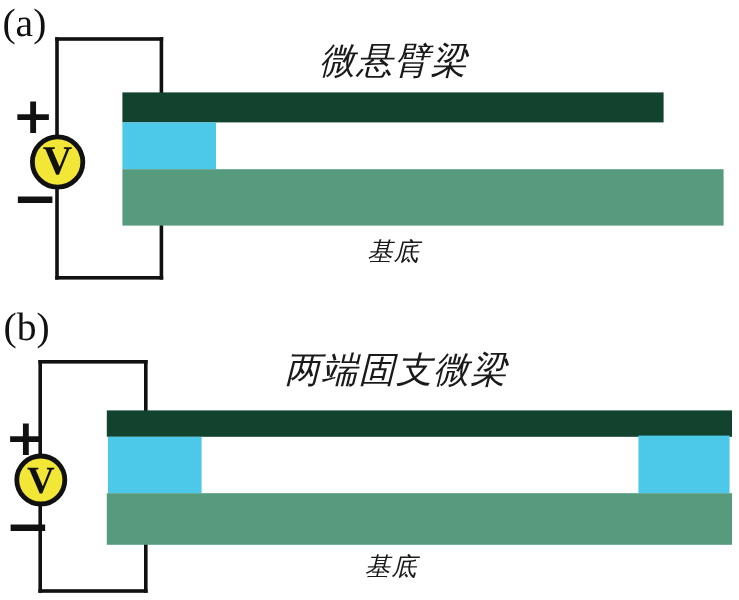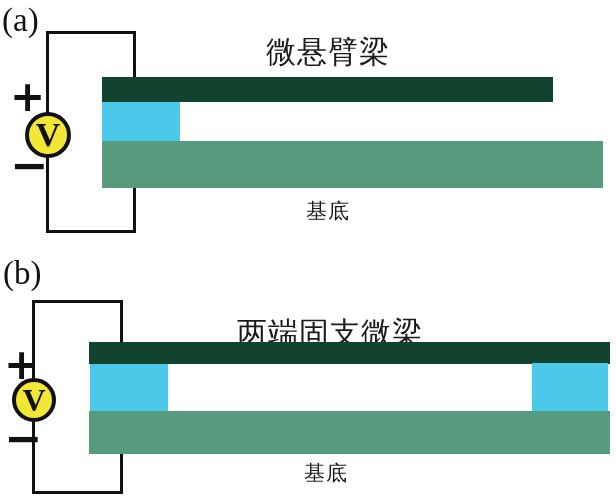--- a/index.html
+++ b/index.html
@@ -24,21 +24,21 @@
   .sign.minus{font-size:46px;}
   .vsource{
     position:absolute;border:4px solid #111;border-radius:50%;
     display:flex;align-items:center;justify-content:center;
     font-family:"Liberation Serif","DejaVu Serif",serif;
     font-weight:600;color:#111;box-sizing:border-box;
   }
   .layer{position:absolute;}
   .cap{
     position:absolute;color:#1a1a1a;text-align:center;
-    font-size:30px;line-height:1.1;letter-spacing:1px;
+    font-size:30px;line-height:1.1;letter-spacing:1px;font-style:italic;
   }
   .cap.base{font-size:21px;}
   
   .a-label{left:2px;top:4px;}
   .a-wire-left  {left:46px;top:31px;width:3px;height:202px;}
   .a-wire-top   {left:46px;top:31px;width:90px;height:3px;}
   .a-wire-rt    {left:133px;top:31px;width:3px;height:48px;}
   .a-wire-bot   {left:46px;top:230px;width:90px;height:3px;}
   .a-wire-rb    {left:133px;top:187px;width:3px;height:46px;}
   .a-plus {left:10px;top:76px;}
@@ -56,21 +56,21 @@
   .b-wire-rt    {left:120px;top:300px;width:3px;height:44px;}
   .b-wire-bot   {left:32px;top:491px;width:91px;height:3px;}
   .b-wire-rb    {left:120px;top:452px;width:3px;height:42px;}
   .b-plus {left:4px;top:344px;}
   .b-minus{left:4px;top:415px;}
   .b-vsource{left:12px;top:378px;width:44px;height:44px;font-size:32px;}
   .b-beam        {left:89px;top:342px;width:521px;height:22px;}
   .b-anchor-left {left:90px;top:364px;width:78px;height:47px;}
   .b-anchor-right{left:532px;top:363px;width:76px;height:48px;}
   .b-substrate   {left:89px;top:411px;width:521px;height:43px;}
-  .b-title{left:230px;top:316px;width:200px;}
+  .b-title{left:230px;top:292px;width:200px;}
   .b-base {left:246px;top:461px;width:160px;}
 </style>
 </head>
 <body>
 
 <div class="canvas">
 
   <div>
     <div class="panel-label a-label">(a)</div>
 

